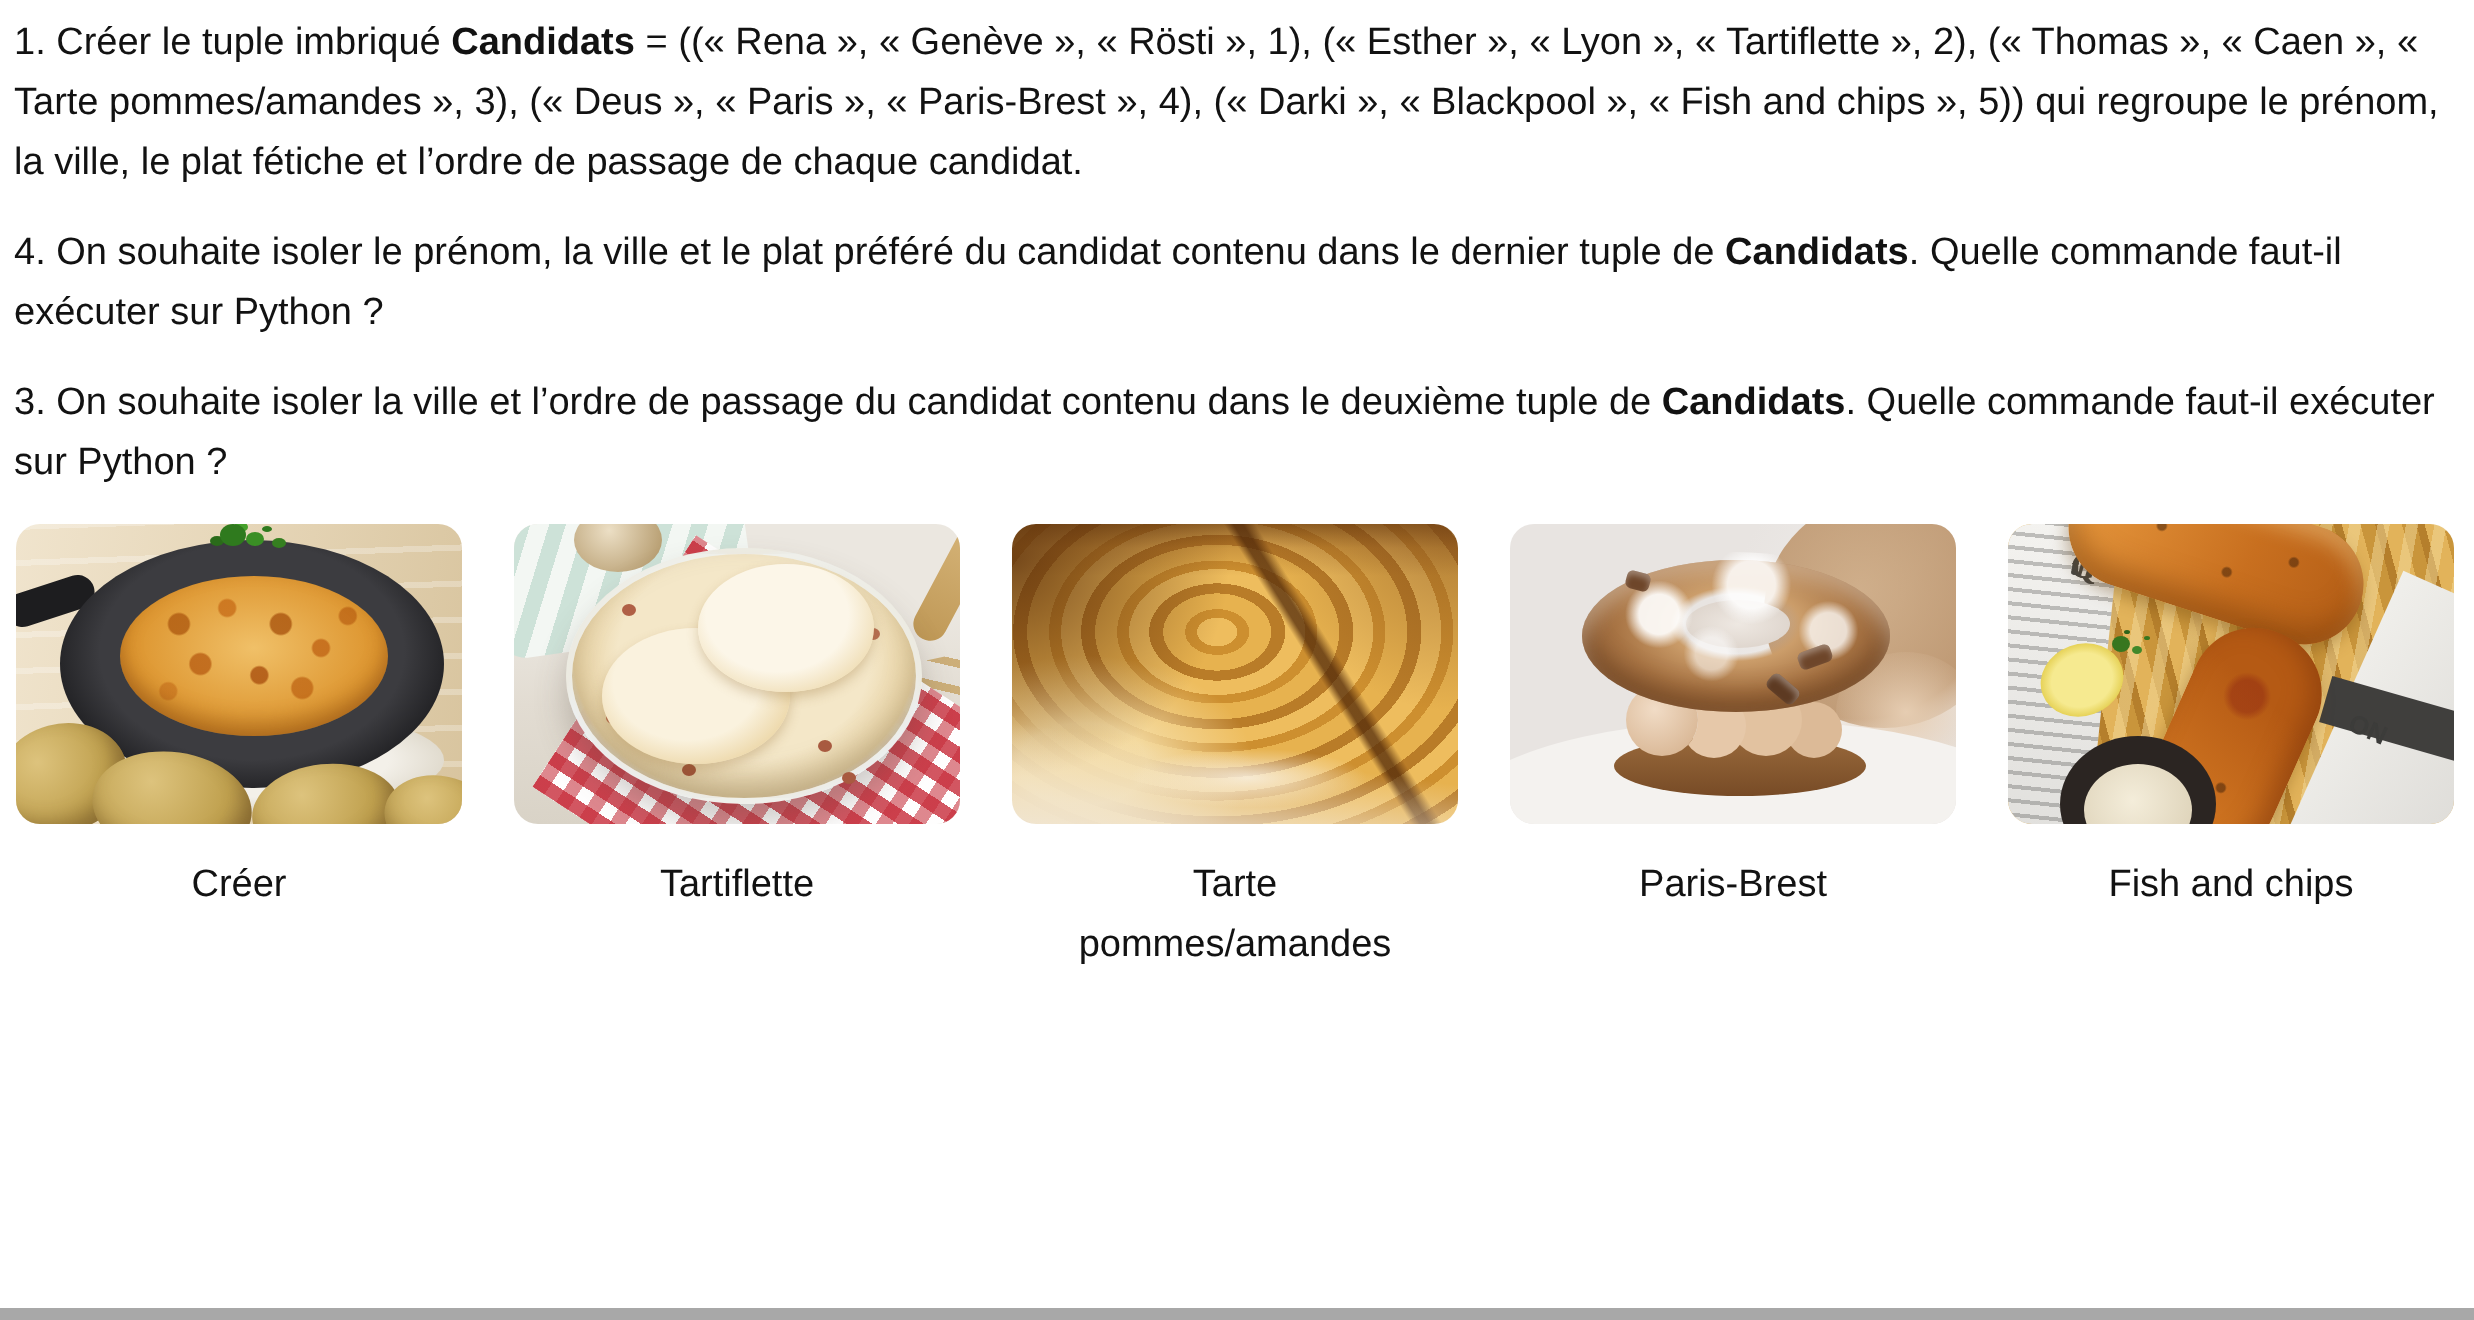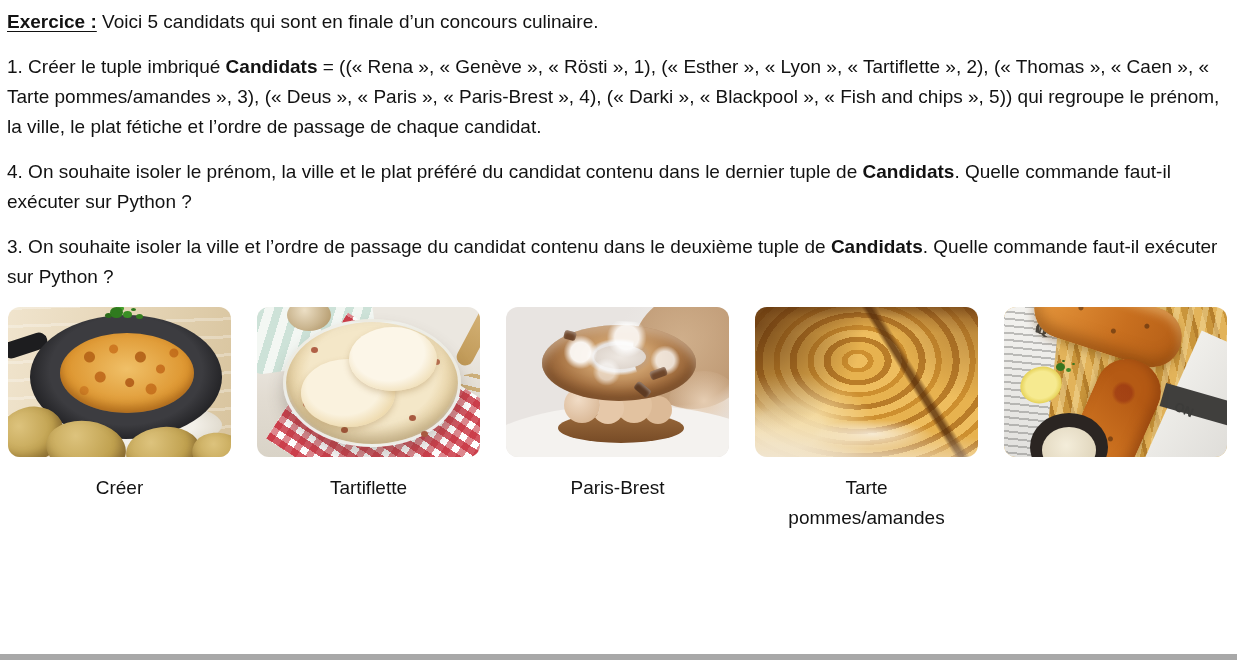--- a/index.html
+++ b/index.html
@@ -192,21 +192,20 @@
     background:radial-gradient(circle at 45% 40%, #f4edda, #ddd2b8 85%); }
 
   
   .bottom-bar { position:absolute; left:0; bottom:0; width:1237px; height:6px; background:#a8a8a8; }
 </style>
 </head>
 <body>
 
 <div class="page">
 
-  <p class="para"><span class="ex-label">Exercice :</span><span> Voici 5 candidats qui sont en finale d’un concours culinaire.</span></p>
 
   <p class="para"><span>1. Créer le tuple imbriqué </span><span class="bold">Candidats</span><span> = ((« Rena », « Genève », « Rösti », 1), (« Esther », « Lyon », « Tartiflette », 2), (« Thomas », « Caen », « Tarte pommes/amandes », 3), (« Deus », « Paris », « Paris-Brest », 4), (« Darki », « Blackpool », « Fish and chips », 5)) qui regroupe le prénom, la ville, le plat fétiche et l’ordre de passage de chaque candidat.</span></p>
 
 
 
   <p class="para"><span>4. On souhaite isoler le prénom, la ville et le plat préféré du candidat contenu dans le dernier tuple de </span><span class="bold">Candidats</span><span>. Quelle commande faut-il exécuter sur Python ?</span></p>
 
   <p class="para"><span>3. On souhaite isoler la ville et l’ordre de passage du candidat contenu dans le deuxième tuple de </span><span class="bold">Candidats</span><span>. Quelle commande faut-il exécuter sur Python ?</span></p>
 </div>
 
@@ -233,44 +232,44 @@
       <div class="tarti-mushroom"></div>
       <div class="tarti-spoon"></div>
       <div class="tarti-wheat"></div>
       <div class="tarti-cloth"></div>
       <div class="tarti-dish"></div>
       <div class="tarti-bits"></div>
       <div class="tarti-cheese2"></div>
       <div class="tarti-cheese1"></div>
     </div>
     <div class="caption">Tartiflette</div>
+  </div>
+
+  <div class="gallery-item">
+    <div class="photo ph-tarte">
+      <div class="tarte-sugar"></div>
+    </div>
+    <div class="caption">Tarte pommes/amandes</div>
   </div>
 
   <div class="gallery-item">
     <div class="photo ph-pb">
       <div class="pb-bg2"></div>
       <div class="pb-bg2b"></div>
       <div class="pb-plate"></div>
       <div class="pb-base"></div>
       <div class="pb-cream"></div>
       <div class="pb-ring"></div>
       <div class="pb-hole"></div>
       <div class="pb-sugar"></div>
       <div class="pb-nut pb-nut1"></div>
       <div class="pb-nut pb-nut2"></div>
       <div class="pb-nut pb-nut3"></div>
     </div>
     <div class="caption">Paris-Brest</div>
-  </div>
-
-  <div class="gallery-item">
-    <div class="photo ph-tarte">
-      <div class="tarte-sugar"></div>
-    </div>
-    <div class="caption">Tarte pommes/amandes</div>
   </div>
 
   <div class="gallery-item">
     <div class="photo ph-fish">
       <div class="fish-paperL"></div>
       <div class="fish-paperL-text">
         <span class="t1">Qu</span>
         <span class="t2">the</span>
         <span class="t3">C</span>
       </div>
@@ -278,17 +277,18 @@
         <div class="fish-paperR-band"></div>
       </div>
       <div class="fish-paperR-on">ON</div>
       <div class="fish-f1"></div>
       <div class="fish-f2"></div>
       <div class="fish-lemon"></div>
       <div class="fish-parsley"></div>
       <div class="fish-dip"></div>
       <div class="fish-dipcream"></div>
     </div>
+    <div class="caption">Fish and chips</div>
   </div>
 
 </div>
 
 <div class="bottom-bar"></div>
 
 </body></html>

